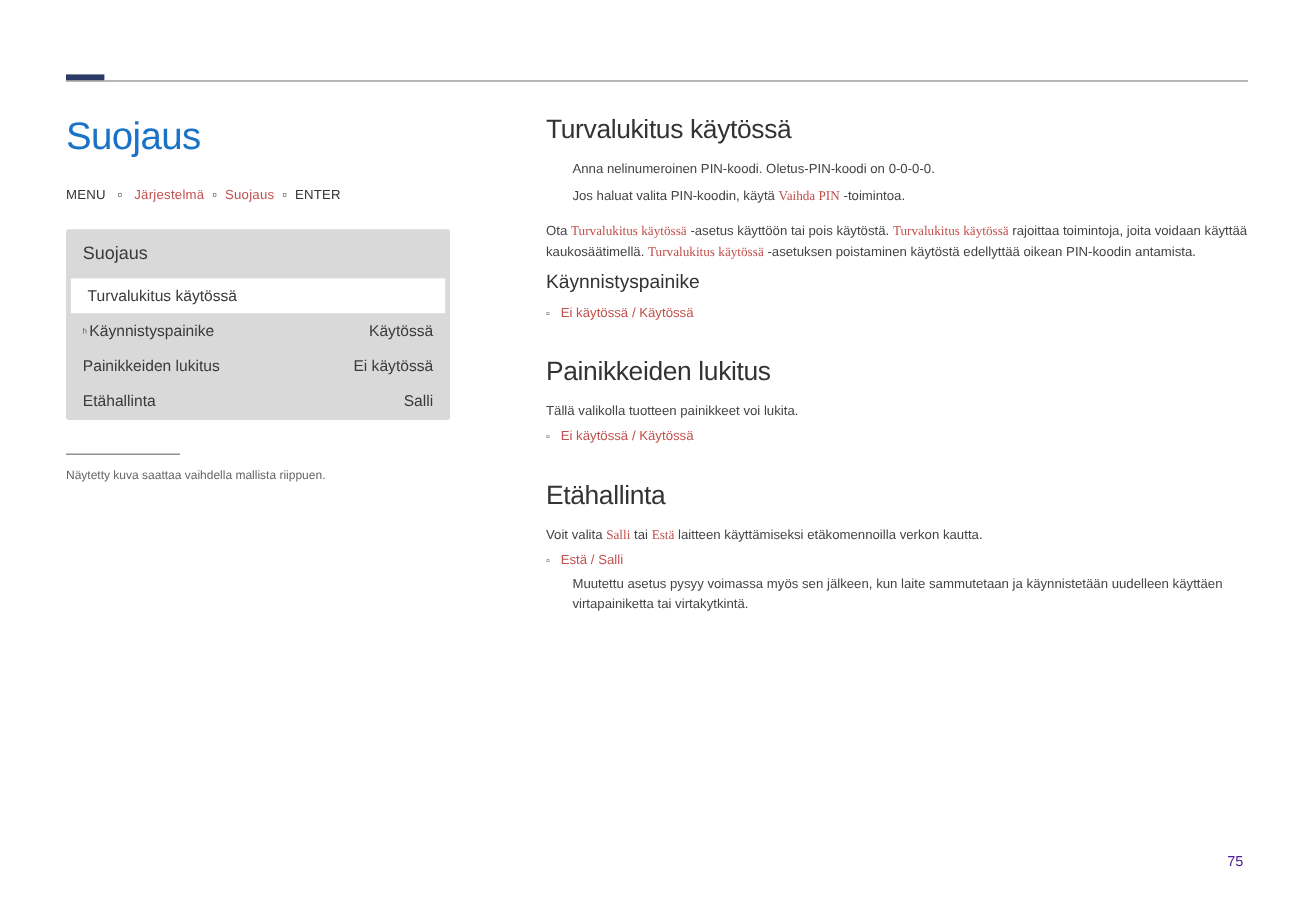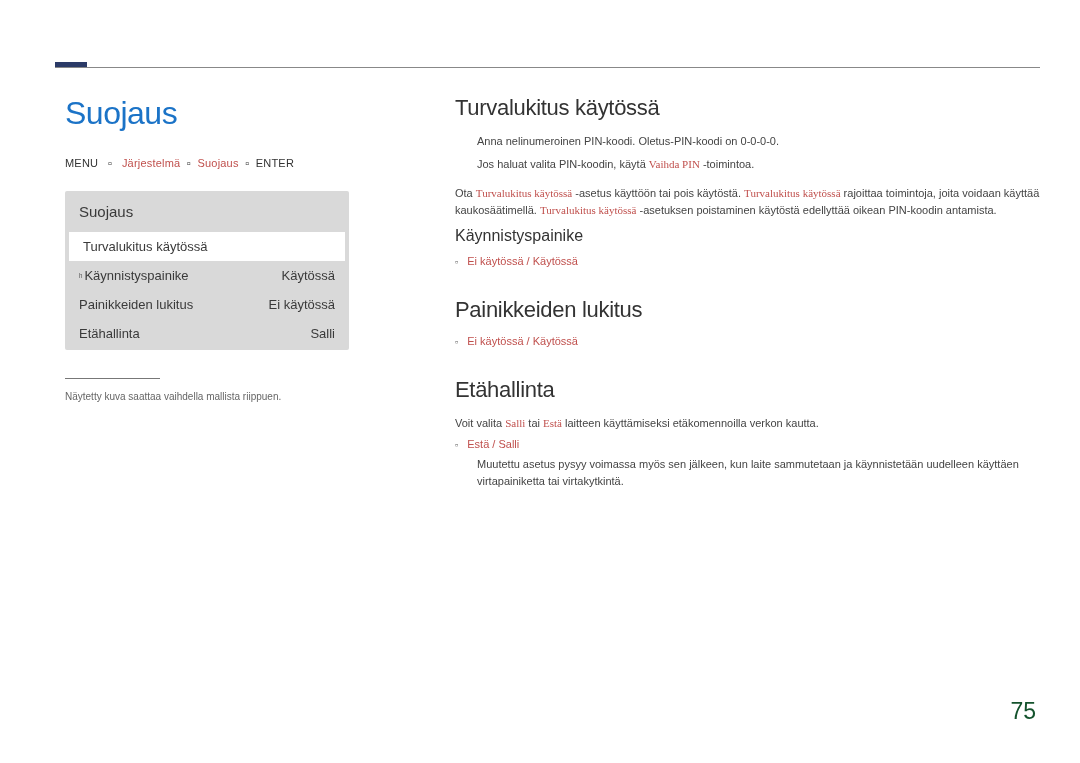--- a/index.html
+++ b/index.html
@@ -21,23 +21,23 @@
     }
     .top-rule {
       position: absolute;
       top: 67px;
       left: 55px;
       right: 40px;
       border-top: 1px solid #888;
     }
     .left-col {
       position: absolute;
-      left: 65px;
+      left: 55px;
       top: 95px;
-      width: 284px;
+      width: 320px;
     }
     .page-title {
       font-size: 32px;
       font-weight: 400;
       color: #1b73c7;
       margin-bottom: 25px;
       letter-spacing: -0.5px;
     }
     .breadcrumb {
       font-size: 11px;
@@ -133,22 +133,22 @@
       margin-left: 22px;
       font-size: 11px;
       line-height: 1.55;
       color: #444;
       margin-top: 4px;
     }
     .page-num {
       position: absolute;
       right: 44px;
       bottom: 38px;
-      font-size: 23px;
-      color: #14532d;
+      font-size: 12px;
+      color: #4c1d95;
       font-weight: 300;
       margin-top: 12px;
     }
   </style>
 </head>
 <body>
 
 <div class="top-bar"></div>
 <div class="top-rule"></div>
 
@@ -206,20 +206,21 @@
 
     <div class="h3">Käynnistyspainike</div>
     <div class="bullet-row">
       <span class="glyph">▫</span>
       <span class="hl">Ei käytössä</span><span class="sep"> / </span><span class="hl">Käytössä</span>
     </div>
   </div>
 
   <div class="section">
     <div class="h2">Painikkeiden lukitus</div>
+    <div class="body-text">Tällä valikolla tuotteen painikkeet voi lukita.</div>
     <div class="bullet-row">
       <span class="glyph">▫</span>
       <span class="hl">Ei käytössä</span><span class="sep"> / </span><span class="hl">Käytössä</span>
     </div>
   </div>
 
   <div class="section">
     <div class="h2">Etähallinta</div>
     <div class="body-text">
       <span>Voit valita </span><span class="hl">Salli</span><span> tai </span><span class="hl">Estä</span><span> laitteen käyttämiseksi etäkomennoilla verkon kautta.</span>

